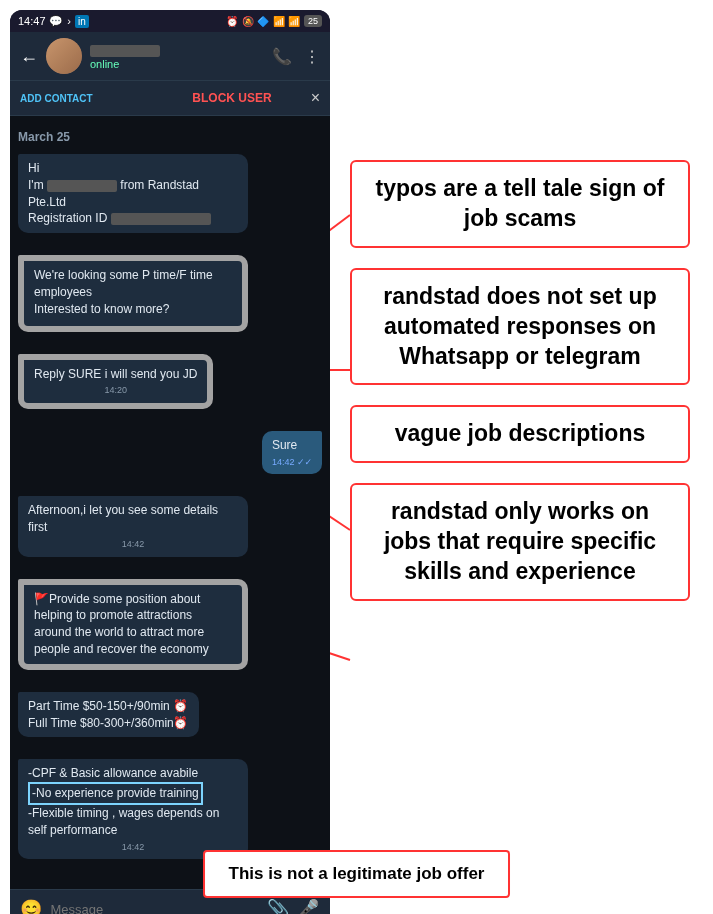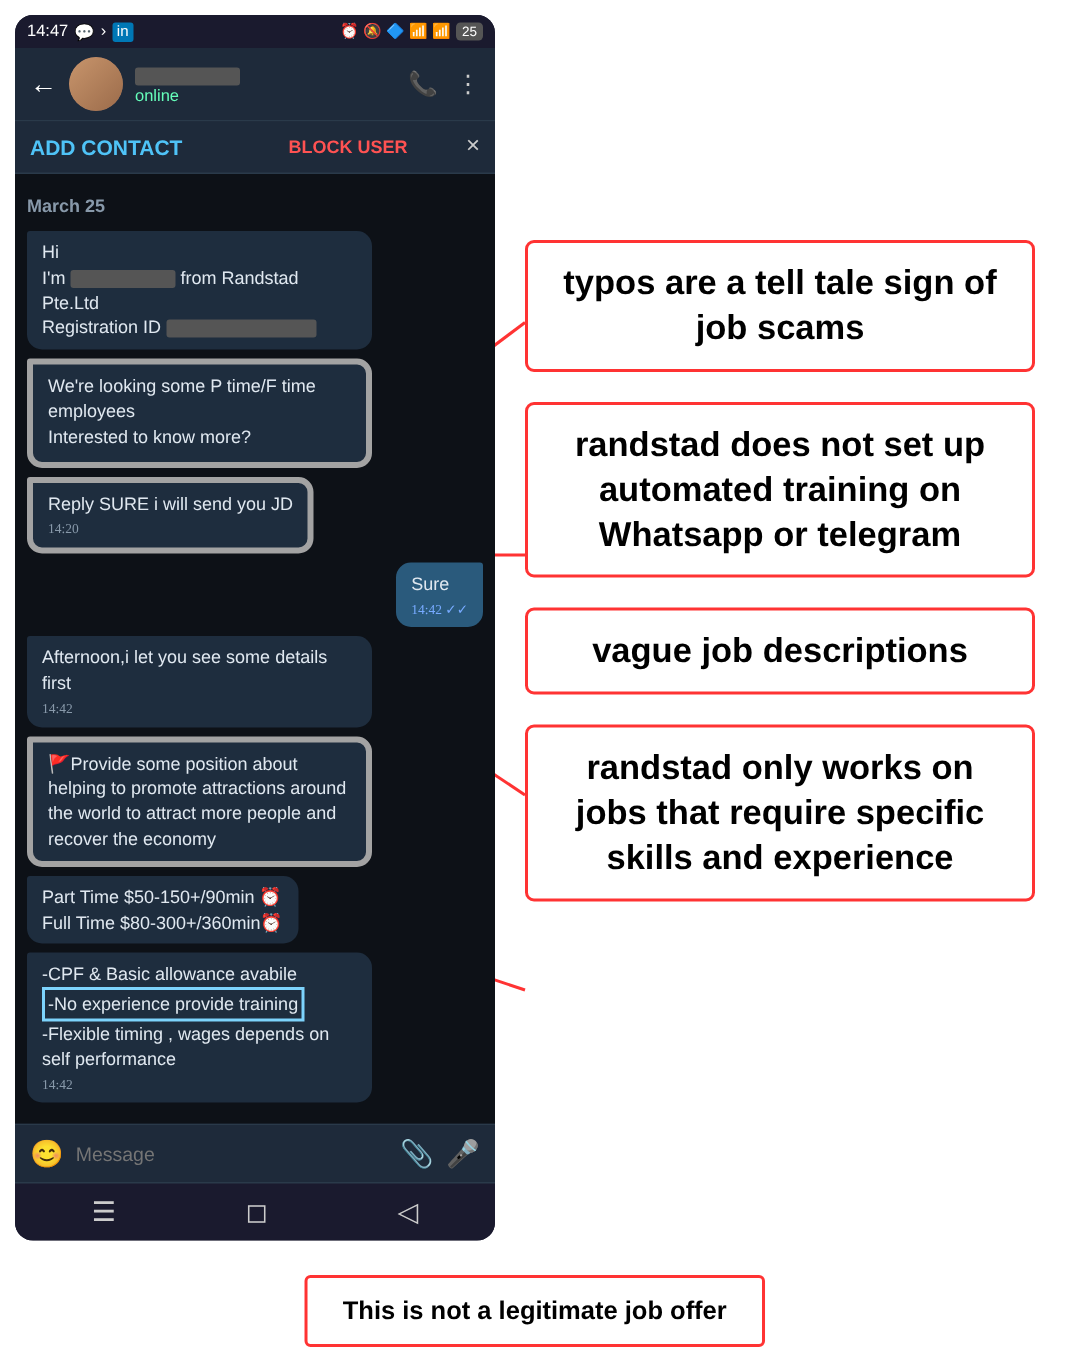--- a/index.html
+++ b/index.html
@@ -73,21 +73,21 @@
     
     .action-bar {
       background: #1e2a3a;
       display: flex;
       align-items: center;
       padding: 8px 10px;
       border-bottom: 1px solid #2a3a4a;
     }
     .add-contact-btn {
       color: #4fc3f7;
-      font-size: 14px;
+      font-size: 10px;
       font-weight: bold;
       cursor: pointer;
       flex: 1;
     }
     .block-user-btn {
       color: #ff5252;
       font-size: 12px;
       font-weight: bold;
       cursor: pointer;
       flex: 1;
@@ -111,21 +111,21 @@
     .date-label {
       color: #8899aa;
       font-size: 12px;
       font-weight: bold;
       margin: 6px 0 10px;
     }
 
     
     .message-row {
       display: flex;
-      margin-bottom: 6px;
+      margin-bottom: 22px;
     }
     .message-row.received { justify-content: flex-start; }
     .message-row.sent { justify-content: flex-end; }
 
     .bubble {
       border-radius: 10px;
       padding: 6px 10px;
       font-size: 12px;
       max-width: 230px;
       position: relative;
@@ -138,22 +138,21 @@
     }
     .bubble.sent {
       background: #2a5a7c;
       color: #e0e8f0;
       border-top-right-radius: 2px;
     }
     .bubble .time {
       font-size: 9px;
       color: #8899aa;
       margin-top: 2px;
-      text-align: left;
-      font-family: Liberation Serif, serif;
+      text-align: center;
     }
     .bubble.sent .time { color: #7af; }
 
     
     .redacted {
       background: #555;
       height: 12px;
       width: 70px;
       display: inline-block;
       border-radius: 2px;
@@ -163,21 +162,21 @@
       background: #555;
       height: 12px;
       width: 100px;
       display: inline-block;
       border-radius: 2px;
       vertical-align: middle;
     }
 
     
     .bubble.outlined-red {
-      border: 4px solid #a3a3a3;
+      border: 6px solid #a3a3a3;
     }
 
     
     .chat-bottom {
       background: #1e2a3a;
       display: flex;
       align-items: center;
       padding: 8px 10px;
       gap: 8px;
       border-top: 1px solid #2a3a4a;
@@ -384,21 +383,21 @@
 
 </div>
 
 <div class="annotations">
 
   <div class="annotation-box" style="margin-top: 150px;">
     <span>typos are a tell tale sign of job scams</span>
   </div>
 
   <div class="annotation-box" style="margin-top: 20px;">
-    <span>randstad does not set up automated training on Whatsapp or telegram</span>
+    <span>randstad does not set up automated responses on Whatsapp or telegram</span>
   </div>
 
   <div class="annotation-box" style="margin-top: 20px;">
     <span>vague job descriptions</span>
   </div>
 
   <div class="annotation-box" style="margin-top: 20px;">
     <span>randstad only works on jobs that require specific skills and experience</span>
   </div>
 

